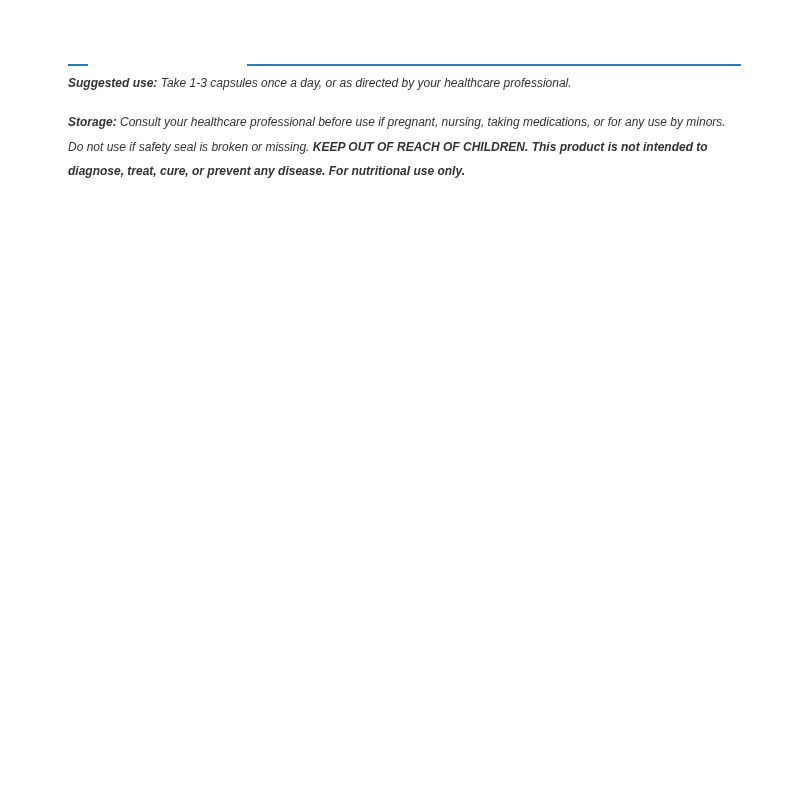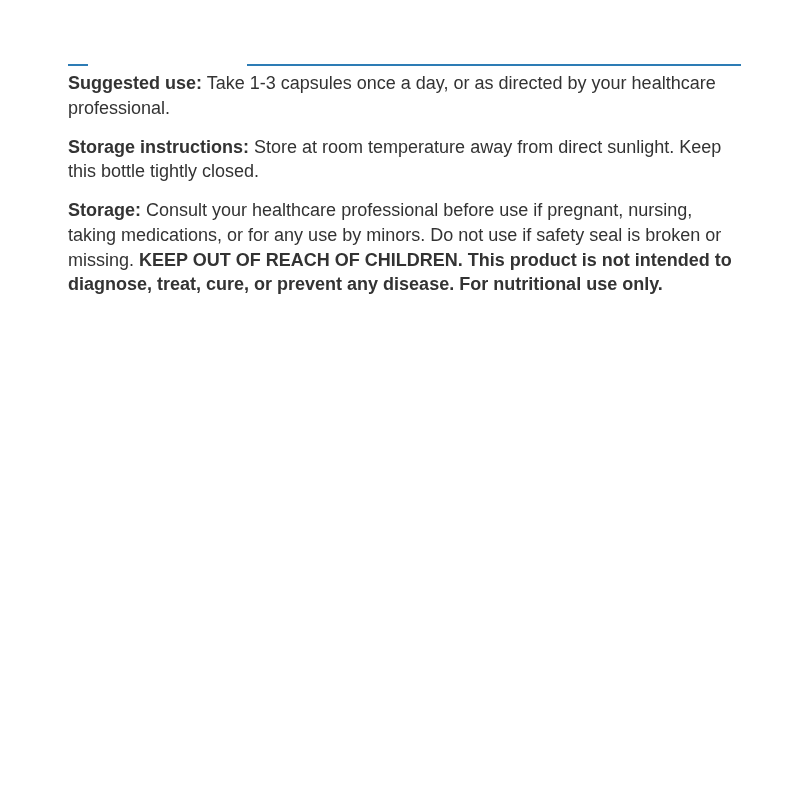--- a/index.html
+++ b/index.html
@@ -9,23 +9,24 @@
     width: 800px;
     height: 800px;
     overflow: hidden;
   }
   .sheet {
     position: absolute;
     left: 68px;
     top: 64px;
     width: 672px;
     font-family: "Liberation Sans", "DejaVu Sans", sans-serif;
-    font-size: 18px;
+    font-size: 12px;
     line-height: 24.75px;
     color: #333333;
+    font-style: italic;
     -webkit-font-smoothing: antialiased;
   }
   .rule-row {
     position: relative;
     height: 2px;
   }
   .rule {
     position: absolute;
     top: 0;
     height: 2px;
@@ -50,21 +51,18 @@
 
   <div class="rule-row">
     <span class="rule rule-left"></span>
     <span class="rule rule-right"></span>
   </div>
 
   <p class="first">
     <strong>Suggested use:</strong><span> Take 1-3 capsules once a day, or as directed by your healthcare professional.</span>
   </p>
 
-  <p>
-    <strong>Storage instructions:</strong><span> Store at room temperature away from direct sunlight. Keep this bottle tightly closed.</span>
-  </p>
 
   <p>
     <strong>Storage:</strong><span> Consult your healthcare professional before use if pregnant, nursing, taking medications, or for any use by minors. Do not use if safety seal is broken or missing. </span><strong>KEEP OUT OF REACH OF CHILDREN. This product is not intended to diagnose, treat, cure, or prevent any disease. For nutritional use only.</strong>
   </p>
 
 </div>
 
 </body></html>

